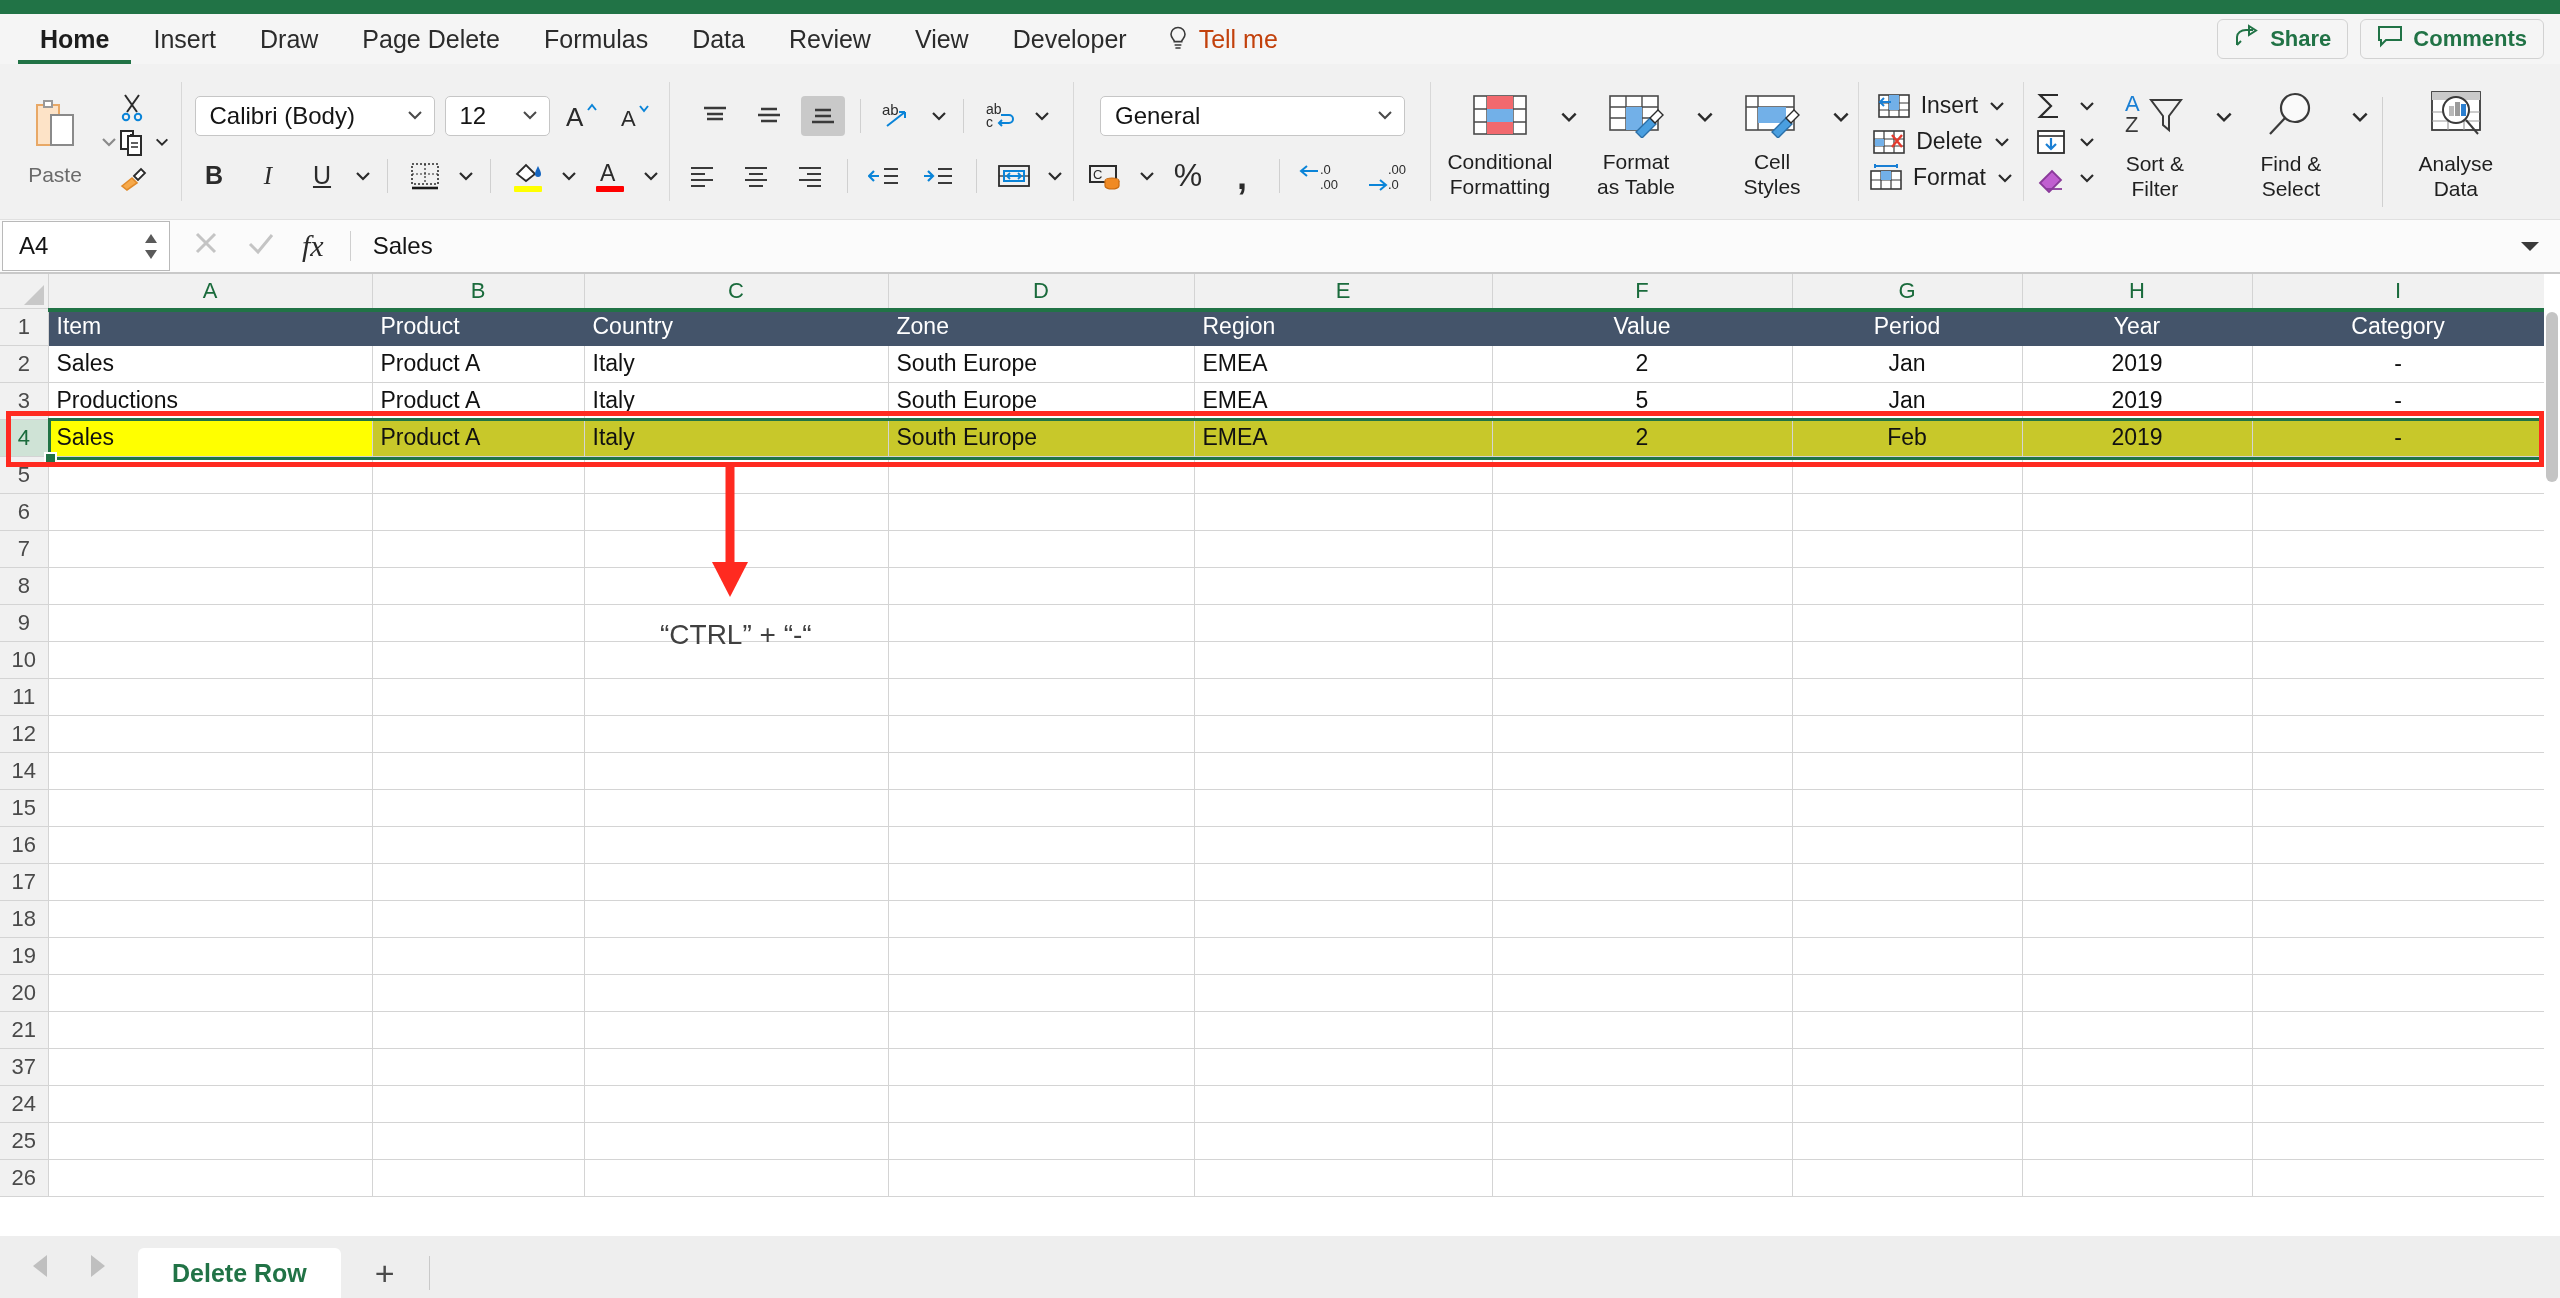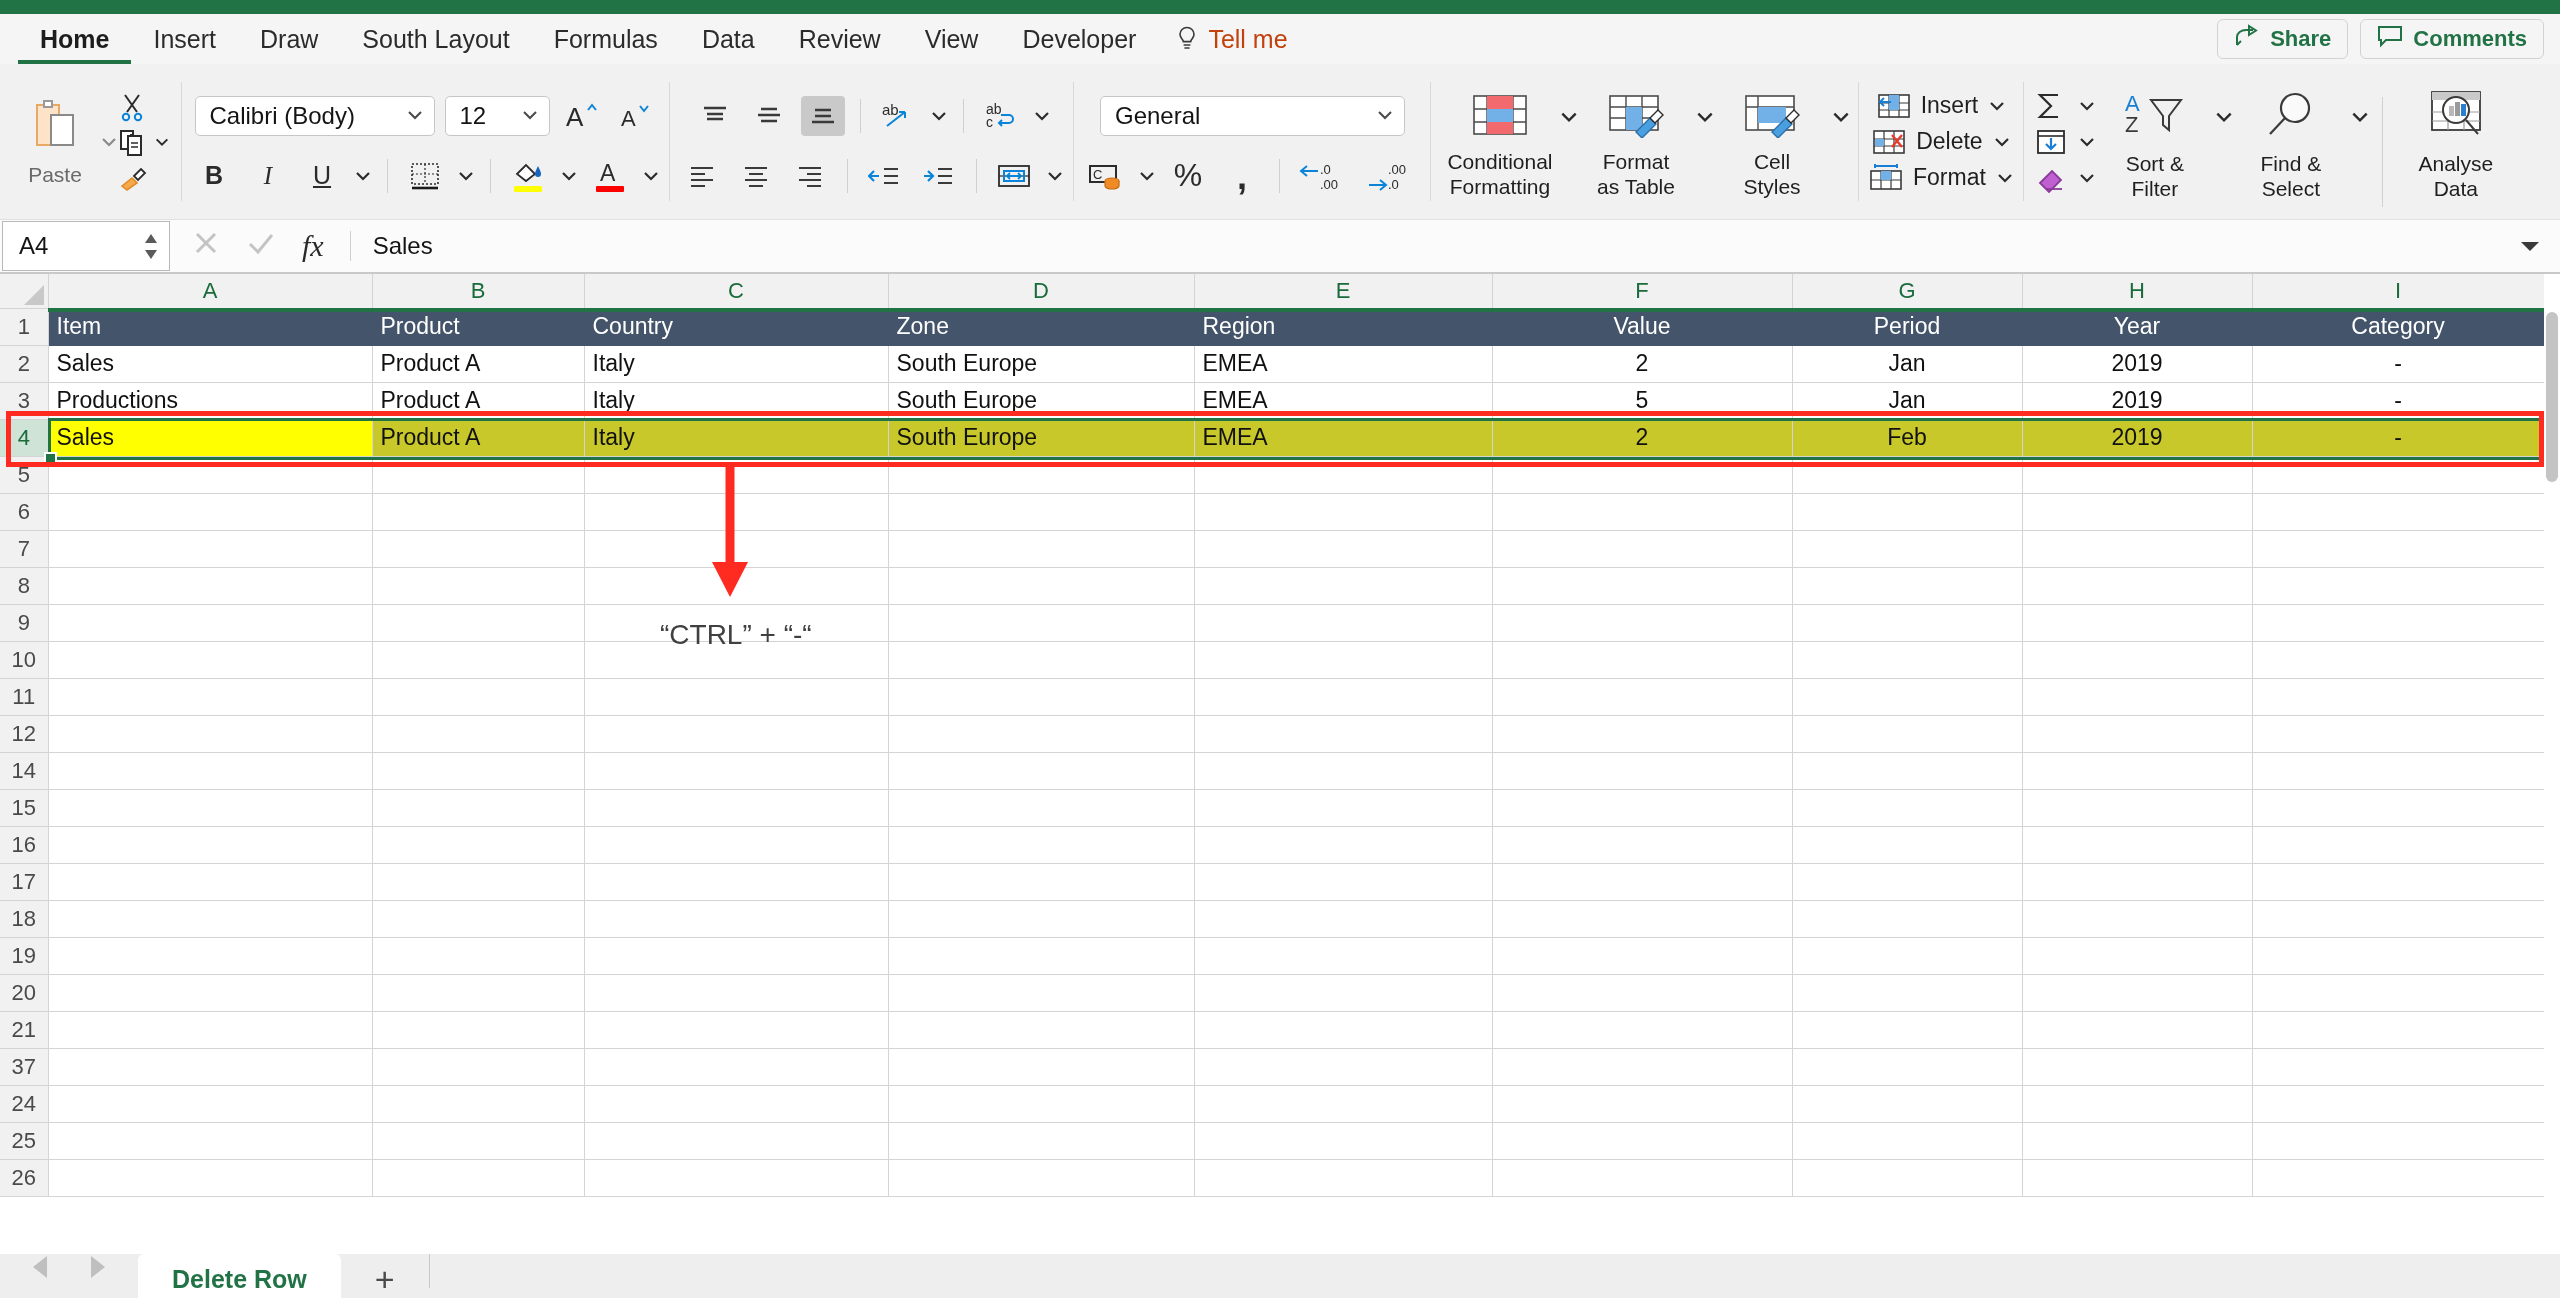--- a/index.html
+++ b/index.html
@@ -205,22 +205,22 @@
   .vscroll {
     position: absolute; top: 0; right: 0; width: 16px; bottom: 0; background: #ffffff;
   }
   .vthumb {
     position: absolute; top: 38px; left: 2px; width: 12px; height: 170px;
     background: #c4c4c4; border-radius: 6px;
   }
 
   
   .sheetbar {
-    position: absolute; left: 0; bottom: 0; width: 2560px; height: 44px;
-    background: #eeeeee; display: flex; 
+    position: absolute; left: 0; bottom: 0; width: 2560px; height: 62px;
+    background: #eeeeee; display: flex; align-items: flex-end;
   }
   .navarrows { display: flex; align-items: center; gap: 30px; padding: 0 28px 14px 28px; }
   .sheettab {
     background: #ffffff; height: 50px; display: flex; align-items: center;
     padding: 0 34px; font-size: 25px; font-weight: bold; color: #217346;
     border-radius: 6px 6px 0 0;
   }
   .addsheet {
     height: 50px; display: flex; align-items: center; padding: 0 34px;
     font-size: 34px; color: #4a4a4a;
@@ -229,21 +229,21 @@
 </style>
 </head>
 <body>
 
 <div class="title-strip"></div>
 
 <div class="ribbon-tabs">
   <div class="rtab active">Home</div>
   <div class="rtab">Insert</div>
   <div class="rtab">Draw</div>
-  <div class="rtab">South Layout</div>
+  <div class="rtab">Page Delete</div>
   <div class="rtab">Formulas</div>
   <div class="rtab">Data</div>
   <div class="rtab">Review</div>
   <div class="rtab">View</div>
   <div class="rtab">Developer</div>
 
   <div class="tellme-wrap">
     <span class="bulb">
       <svg width="22" height="26" viewBox="0 0 22 26">
           <path d="M11 1.5c-4 0-7 3-7 6.8 0 2.6 1.4 4 2.4 5.2.6.8.9 1.3.9 2.1h7.4c0-.8.3-1.3.9-2.1 1-1.2 2.4-2.6 2.4-5.2 0-3.8-3-6.8-7-6.8z" fill="none" stroke="#3a3a3a" stroke-width="1.6"></path>

